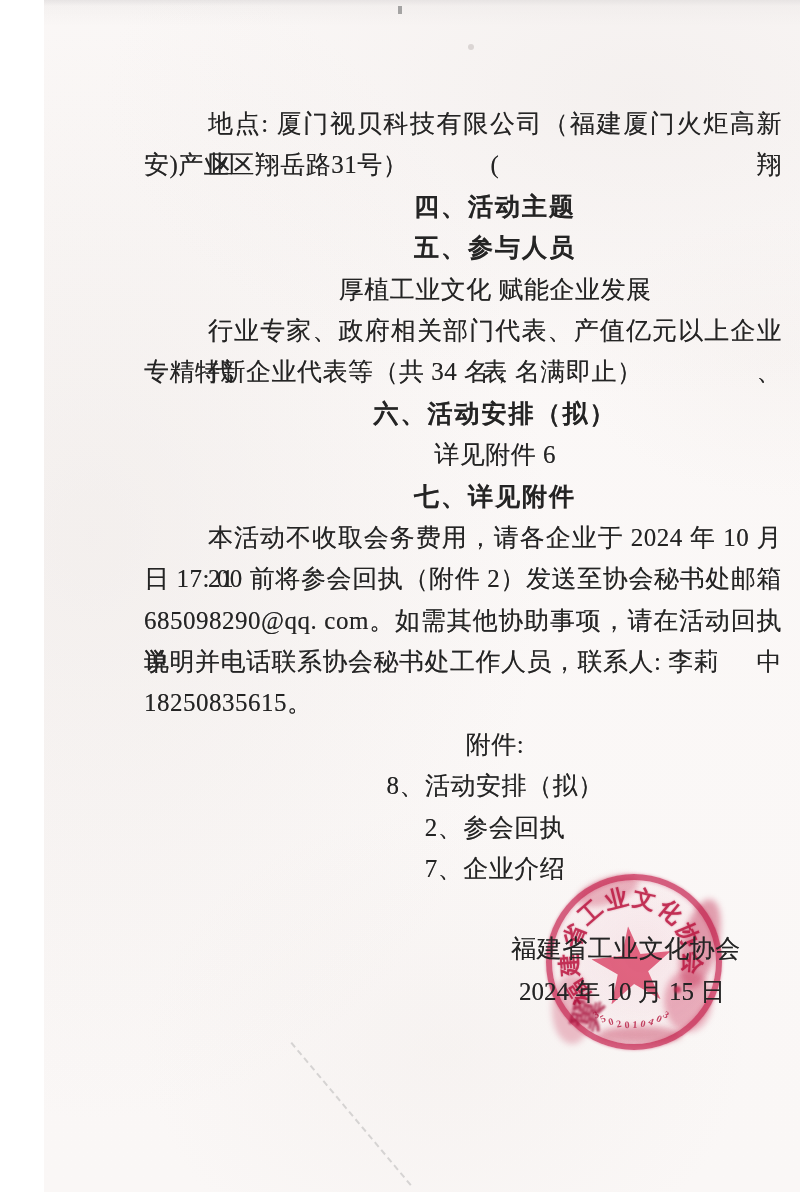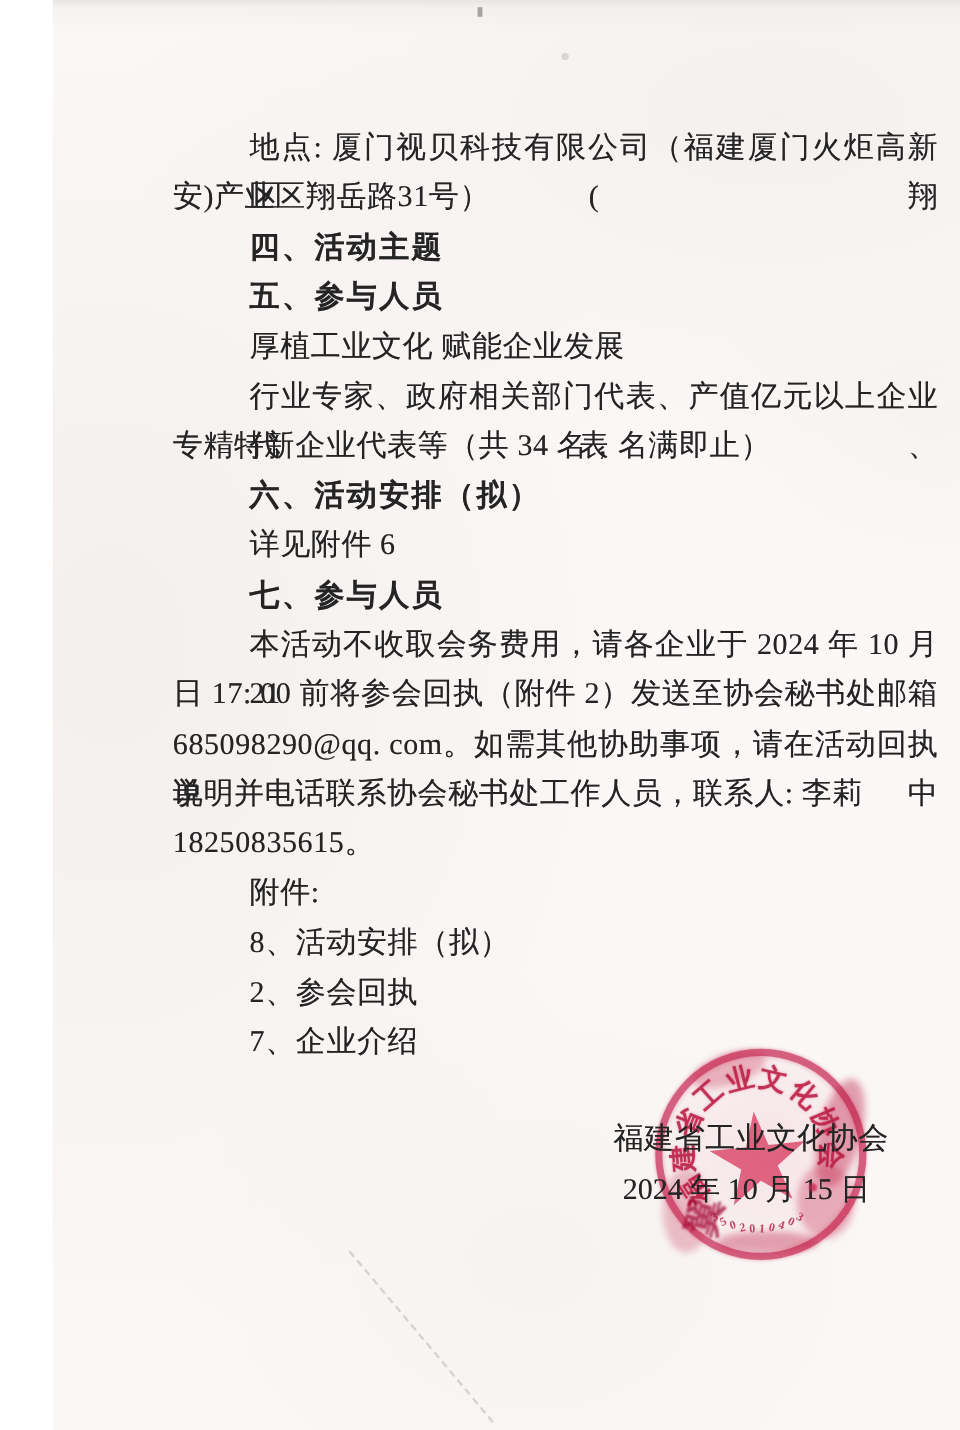--- a/index.html
+++ b/index.html
@@ -29,21 +29,21 @@
   }
   .line {
     height: 41.4px;
     line-height: 41.4px;
     font-size: 25px;
     letter-spacing: 0.5px;
     white-space: nowrap;
     color: #242424;
     text-shadow: 0 0 0.4px rgba(40,40,40,0.55);
   }
-  .line.indent { padding-left: 64px; }
+  .line.indent { padding-left: 64px; text-align: center; }
   .line.bold { font-weight: bold; letter-spacing: 2px; }
   .line.justify {
     white-space: normal;
     text-align: justify;
     text-align-last: justify;
   }
 
   
   .sig {
     position: absolute;
@@ -164,21 +164,21 @@
   <div class="doc" id="doc-lines">
       <div class="line indent justify">地点: 厦门视贝科技有限公司（福建厦门火炬高新区(翔</div>
       <div class="line">安)产业区翔岳路31号）</div>
       <div class="line indent bold">四、活动主题</div>
       <div class="line indent bold">五、参与人员</div>
       <div class="line indent">厚植工业文化 赋能企业发展</div>
       <div class="line indent justify">行业专家、政府相关部门代表、产值亿元以上企业代表、</div>
       <div class="line">专精特新企业代表等（共 34 名，名满即止）</div>
       <div class="line indent bold">六、活动安排（拟）</div>
       <div class="line indent">详见附件 6</div>
-      <div class="line indent bold">七、参与人员</div>
+      <div class="line indent bold">七、详见附件</div>
       <div class="line indent justify">本活动不收取会务费用，请各企业于 2024 年 10 月 21</div>
       <div class="line justify">日 17: 00 前将参会回执（附件 2）发送至协会秘书处邮箱</div>
       <div class="line justify">685098290@qq. com。如需其他协助事项，请在活动回执单中</div>
       <div class="line">说明并电话联系协会秘书处工作人员，联系人: 李莉</div>
       <div class="line">18250835615。</div>
       <div class="line indent">附件:</div>
       <div class="line indent">8、活动安排（拟）</div>
       <div class="line indent">2、参会回执</div>
       <div class="line indent">7、企业介绍</div>
     </div>

